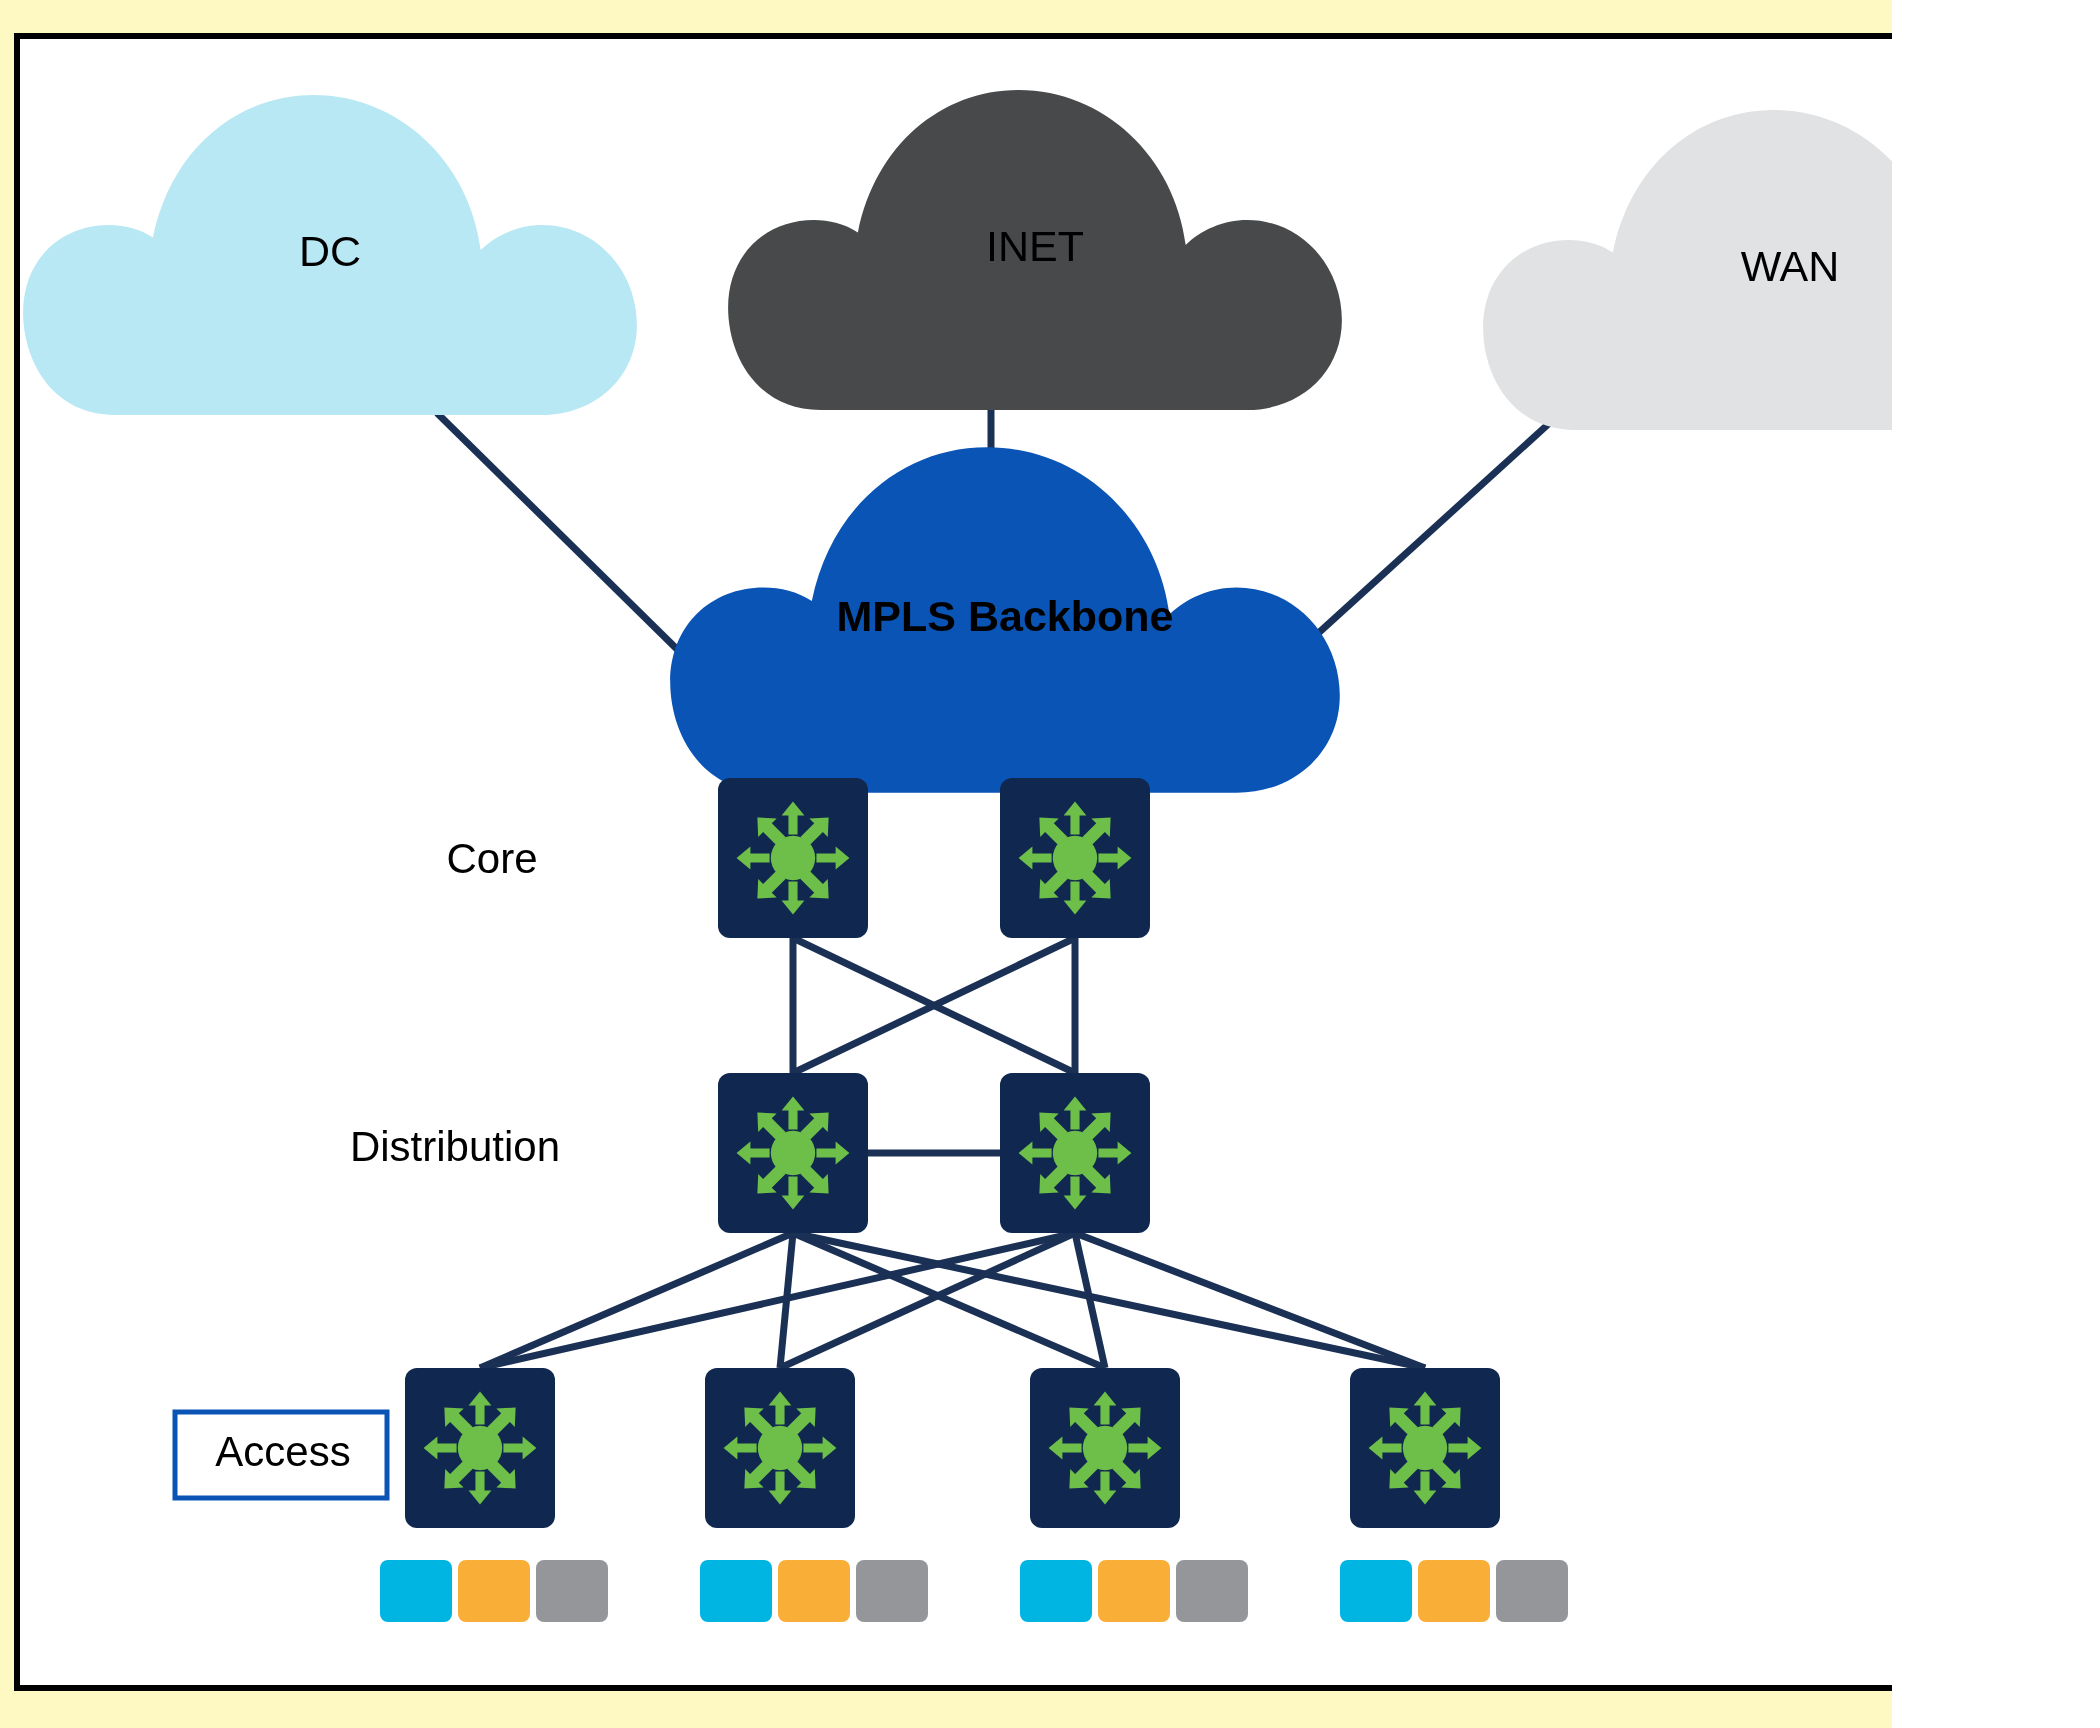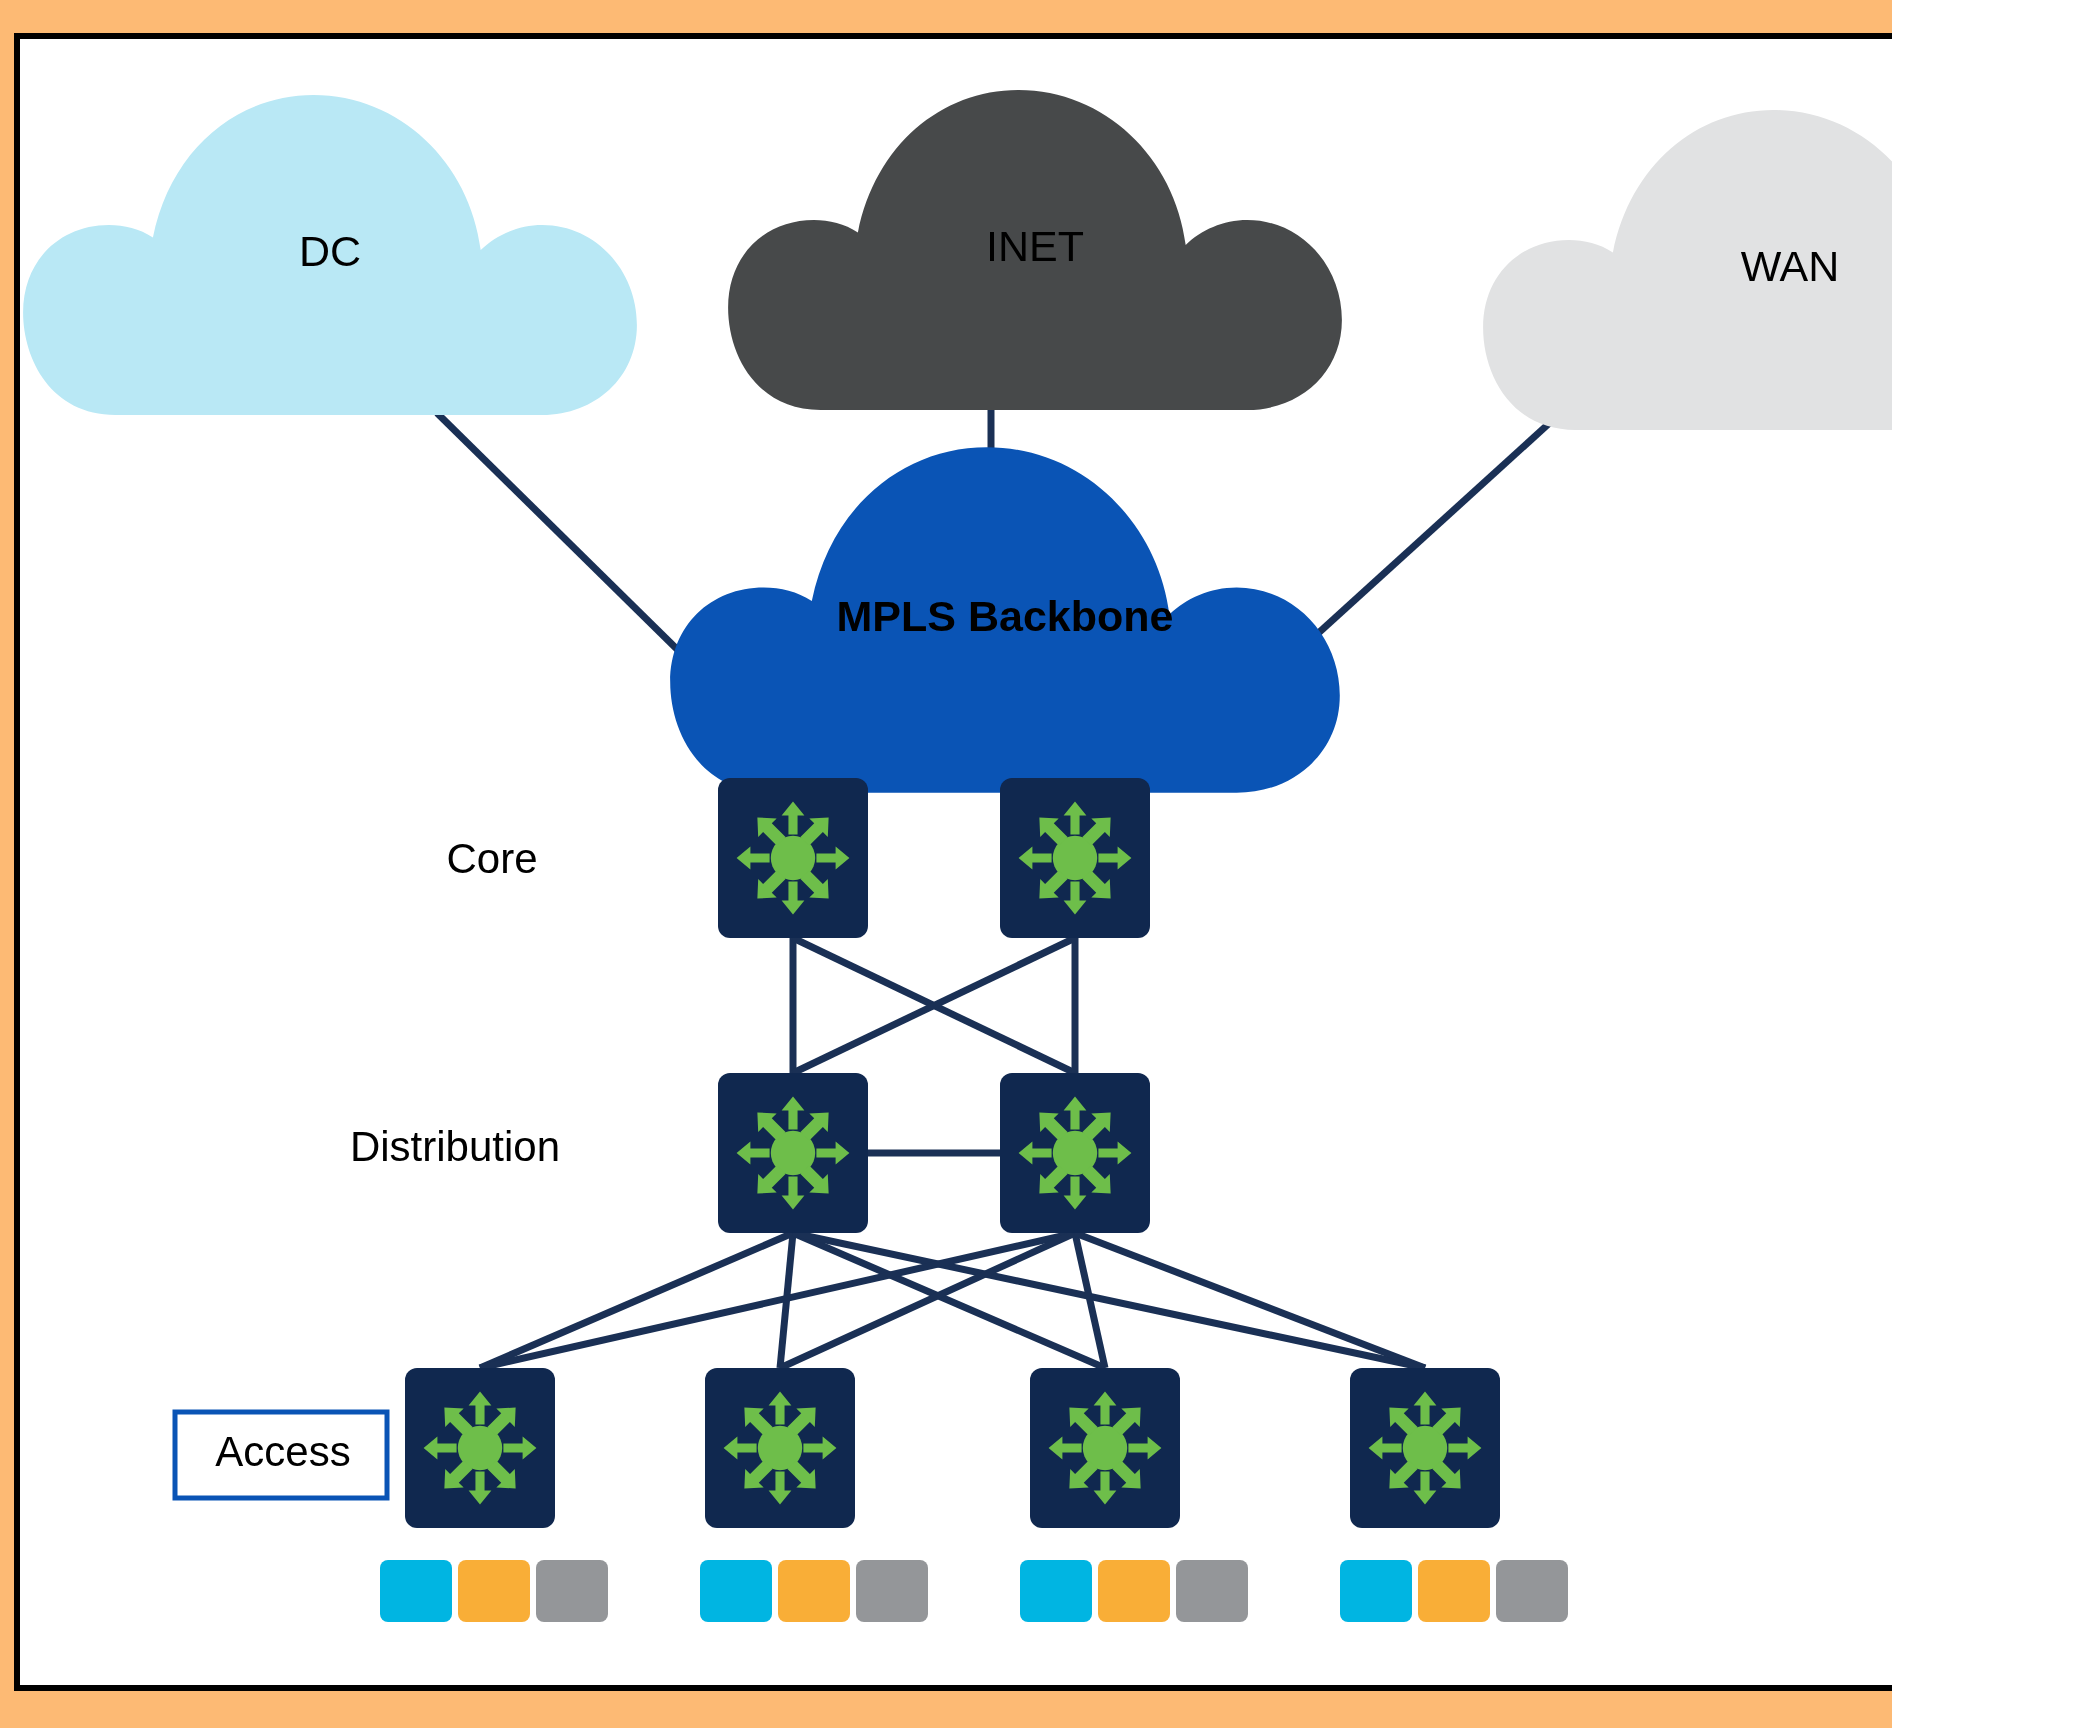--- a/index.html
+++ b/index.html
@@ -8,21 +8,21 @@
     padding: 0;
     background: #ffffff;
   }
   body {
     font-family: "Liberation Sans", sans-serif;
   }
   #canvas {
     position: relative;
     width: 1892px;
     height: 1728px;
-    background: #fdba74;
+    background: #fef9c3;
     overflow: hidden;
   }
   #diagram-svg {
     position: absolute;
     left: 0;
     top: 0;
     width: 2100px;
     height: 1728px;
   }
   .cloud-label {

